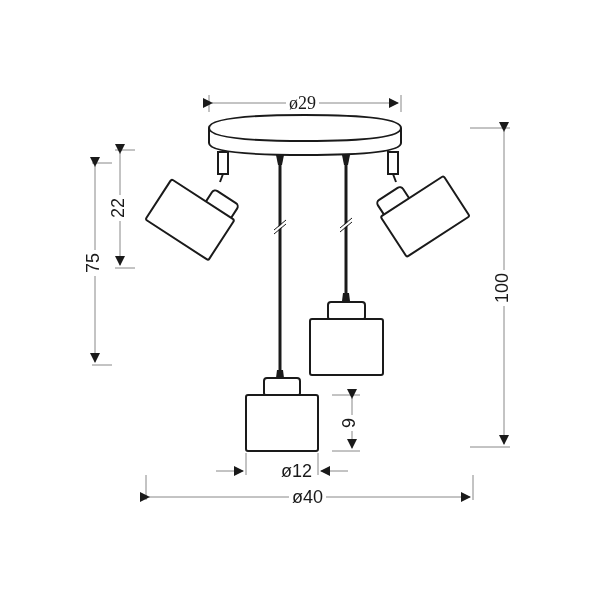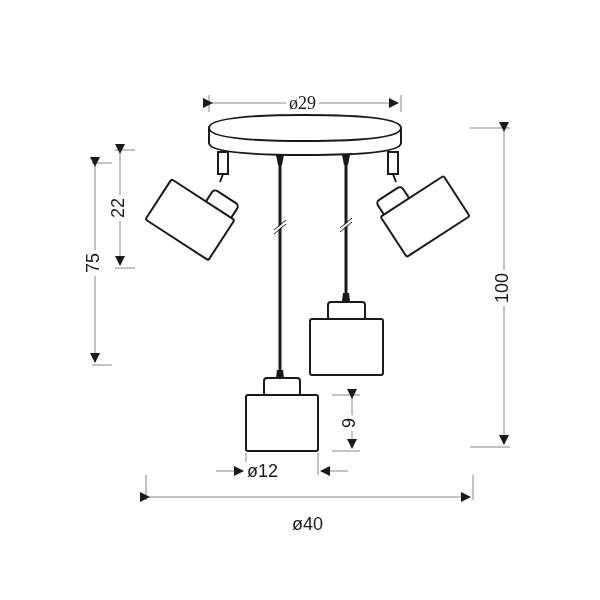--- a/index.html
+++ b/index.html
@@ -97,18 +97,18 @@
     <line x1="216" y1="471" x2="243" y2="471" marker-end="url(#arr)"></line>
     <line x1="348" y1="471" x2="321" y2="471" marker-end="url(#arr)"></line>
 
     <line x1="146" y1="475" x2="146" y2="500"></line>
     <line x1="473" y1="475" x2="473" y2="500"></line>
     <line x1="149" y1="497" x2="470" y2="497" marker-start="url(#arr)" marker-end="url(#arr)"></line>
   </g>
 </svg>
 
 <div class="lbl" style="left:286px;top:94px;font-family:Liberation Serif, serif;">ø29</div>
-<div class="lbl" style="left:244px;top:462px;">ø12</div>
-<div class="lbl" style="left:289px;top:488px;margin-top:27px;">ø40</div>
+<div class="lbl" style="left:278px;top:462px;">ø12</div>
+<div class="lbl" style="left:289px;top:488px;">ø40</div>
 <div class="lbl vlbl" style="left:484px;top:279px;">100</div>
 <div class="lbl vlbl" style="left:80px;top:254px;">75</div>
 <div class="lbl vlbl" style="left:105px;top:199px;">22</div>
 <div class="lbl vlbl" style="left:341px;top:414px;">9</div>
 
 </body></html>

